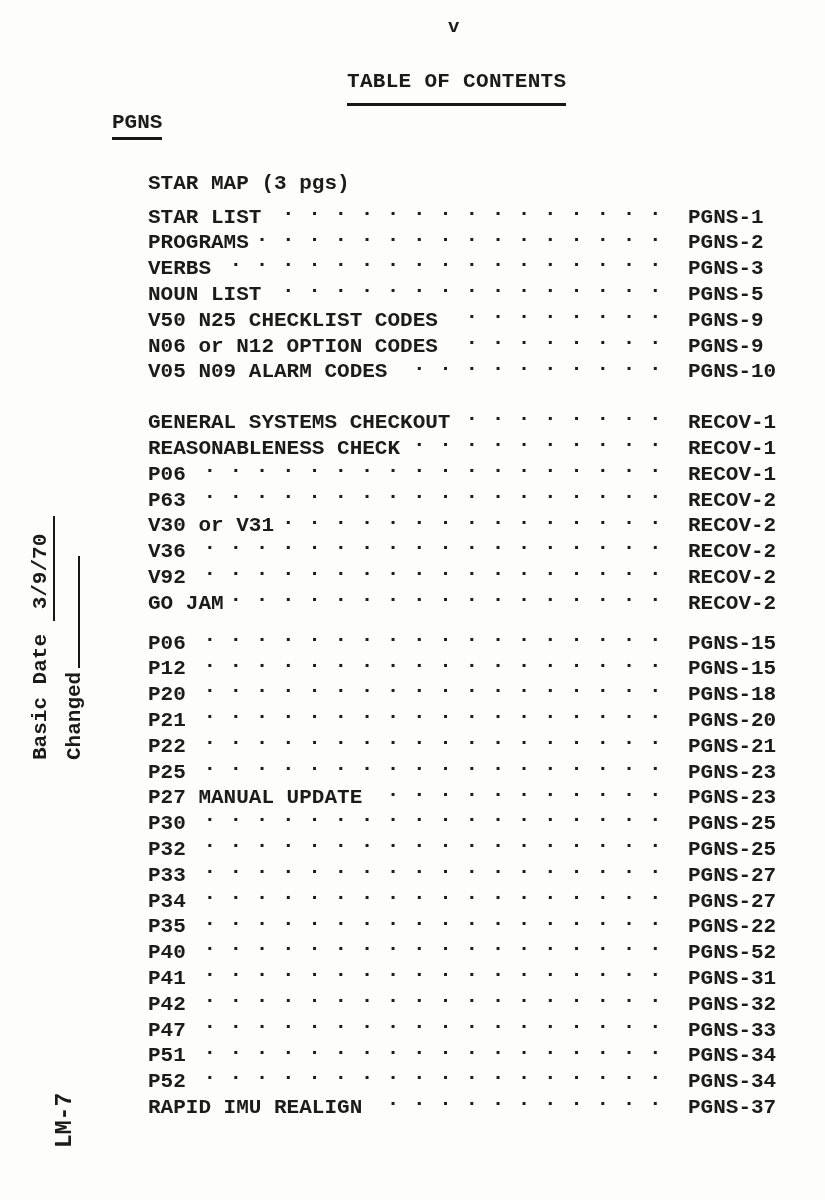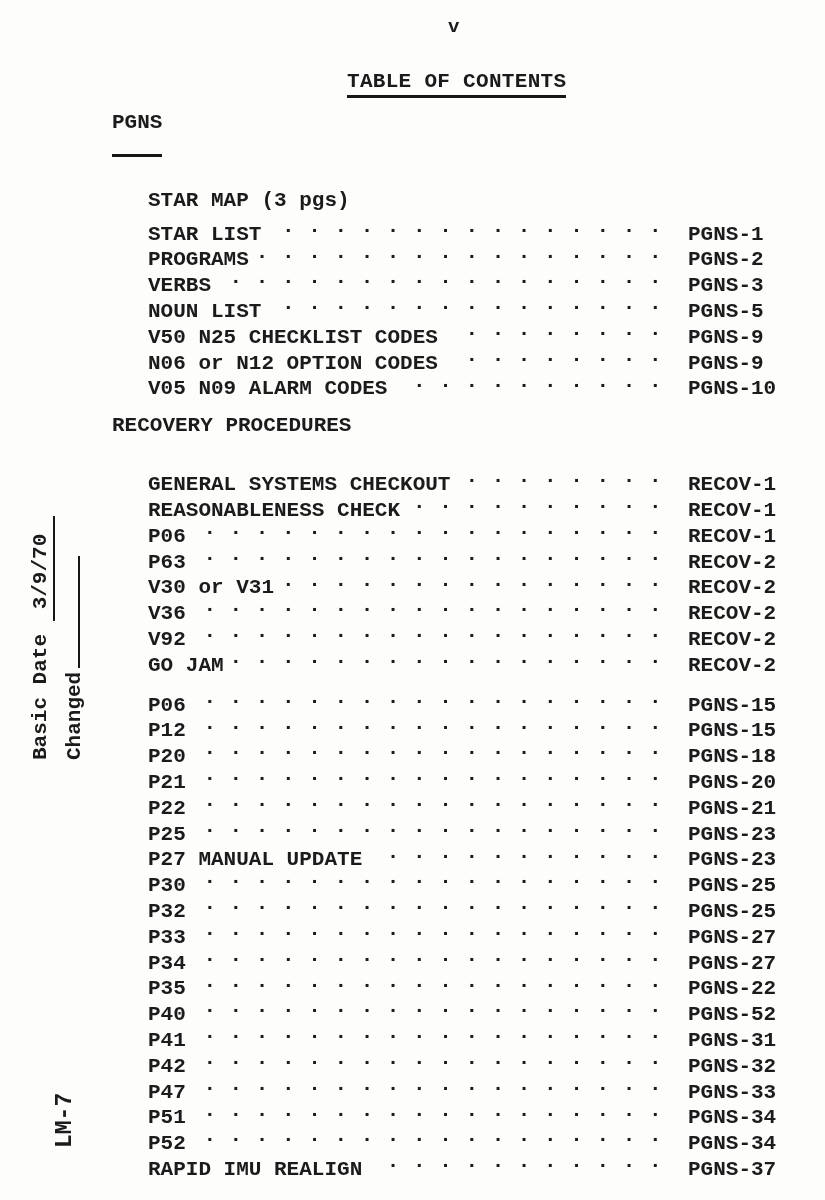--- a/index.html
+++ b/index.html
@@ -13,35 +13,35 @@
     font-size:21px;
     overflow:hidden;
   }
   .folio{
     position:absolute;left:448px;top:16px;
     font-size:19px;
   }
   .doc-title{
     position:absolute;left:347px;top:70px;
     border-bottom:3px solid #171717;
-    padding-bottom:2px;
+    padding-bottom:10px;
     letter-spacing:.3px;
     white-space:pre;
   }
   .toc{
     position:absolute;left:112px;top:110px;width:680px;
   }
   .section-heading{
     width:-moz-fit-content;width:fit-content;
     white-space:pre;
     line-height:26px;
   }
   .section-heading.underlined{
     border-bottom:3px solid #171717;
-    padding-bottom:18px;
+    padding-bottom:1px;
   }
   .entries{margin-left:36px;}
   .s0 .entries{margin-top:31px;}
   .s1{margin-top:19px;}
   .s1 .entries{margin-top:25px;}
   .s2{margin-top:13px;}
   .s2 .entries{margin-top:14px;}
   .toc-row{
     display:flex;align-items:baseline;
     width:642px;height:25.8px;line-height:25.8px;
@@ -171,21 +171,20 @@
               <span class="entry-label">V05 N09 ALARM CODES</span>
               <span class="dot-leader">
                 <i>. . . . . . . . . . . . . . . . . . . . . . . . . . . . . . . . . . . . . . . . . . . . .</i>
               </span>
             </span>
             <span class="entry-page">PGNS-10</span>
           </div>
         </div>
       </section>
       <section class="toc-section s1">
-        <div class="section-heading">RECOVERY PROCEDURES</div>
         <div class="entries">
           <div class="toc-row">
             <span class="row-lead">
               <span class="entry-label">GENERAL SYSTEMS CHECKOUT</span>
               <span class="dot-leader">
                 <i>. . . . . . . . . . . . . . . . . . . . . . . . . . . . . . . . . . . . . . . . . . . . .</i>
               </span>
             </span>
             <span class="entry-page">RECOV-1</span>
           </div>

